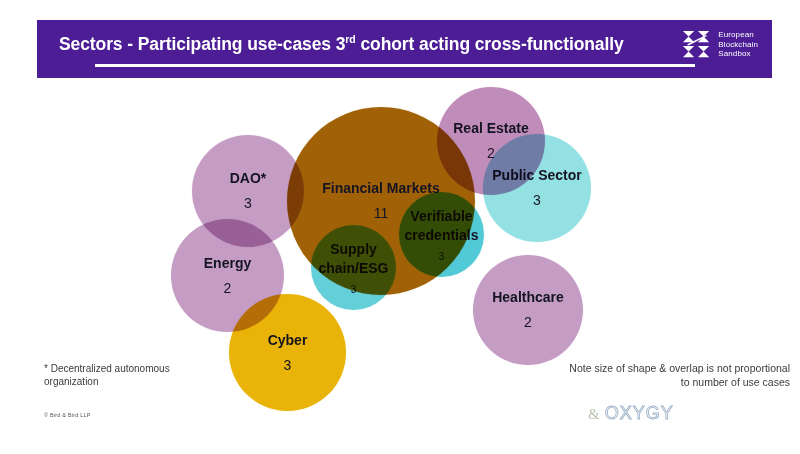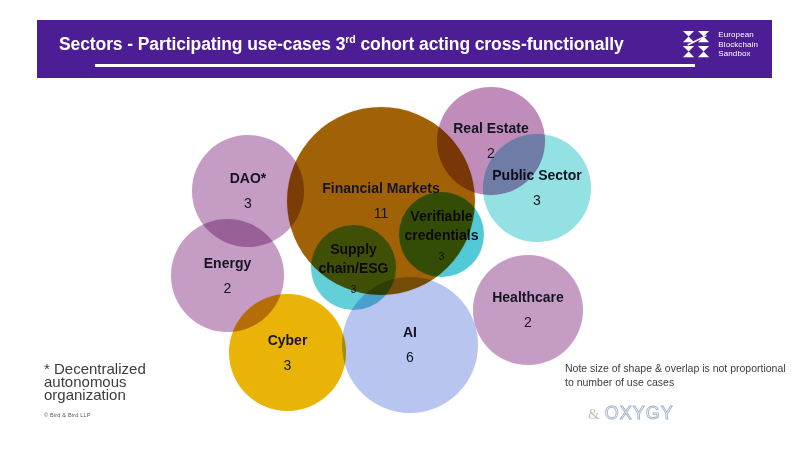--- a/index.html
+++ b/index.html
@@ -47,29 +47,29 @@
   }
   .bubble .lbl{font-size:14px;line-height:15px;font-weight:700;}
   .bubble .num{font-size:14px;line-height:15px;font-weight:400;margin-top:10px;}
   .bubble.small .lbl{font-size:14px;line-height:19px;}
   .bubble.small .num{font-size:10px;line-height:11px;margin-top:6px;}
   .bubble.ringed{border:1.6px solid rgba(255,255,255,0.95);}
 
   
   .footnote-left{
     position:absolute;left:44px;top:362px;width:150px;
-    font-size:15px;line-height:13px;color:#3c3c3c;
+    font-size:10px;line-height:13px;color:#3c3c3c;
   }
   .copyright{
     position:absolute;left:44px;top:412px;
     font-size:5.5px;color:#555;letter-spacing:0.2px;
   }
   .note-right{
     position:absolute;left:565px;top:361px;width:225px;
-    font-size:10.5px;line-height:14px;color:#3c3c3c;
+    font-size:10.5px;line-height:14px;color:#3c3c3c;text-align:right;
   }
 
   
   .brand{
     position:absolute;left:588px;top:403px;
     display:flex;align-items:baseline;gap:5px;
     font-family:"Liberation Serif", serif;
   }
   .brand .bb{font-size:19px;font-weight:700;color:#1a1a2e;letter-spacing:-0.2px;}
   .brand .amp{font-size:15px;color:#b9c4b0;}
@@ -131,24 +131,20 @@
         <div class="num">3</div>
       </div>
       <div class="bubble ringed" style="left: 472px; top: 176px; width: 110px; height: 110px; background: rgb(197, 156, 196); z-index: 3;">
         <div class="lbl">Healthcare</div>
         <div class="num">2</div>
       </div>
       <div class="bubble ringed" style="left: 228px; top: 215px; width: 117px; height: 117px; background: #eab308; z-index: 3;">
         <div class="lbl">Cyber</div>
         <div class="num">3</div>
       </div>
-      <div class="bubble ringed" style="left: 341px; top: 198px; width: 136px; height: 136px; background: rgb(184, 197, 240); z-index: 4;">
-        <div class="lbl">AI</div>
-        <div class="num">6</div>
-      </div>
       <div class="bubble small ringed" style="left: 310px; top: 146px; width: 85px; height: 85px; background: rgb(99, 207, 216); z-index: 6;">
         <div class="lbl">Supply chain/ESG</div>
         <div class="num">3</div>
       </div>
       <div class="bubble small ringed" style="left: 398px; top: 113px; width: 85px; height: 85px; background: rgb(82, 201, 214); z-index: 6;">
         <div class="lbl">Verifiable credentials</div>
         <div class="num">3</div>
       </div>
     </div>
 

